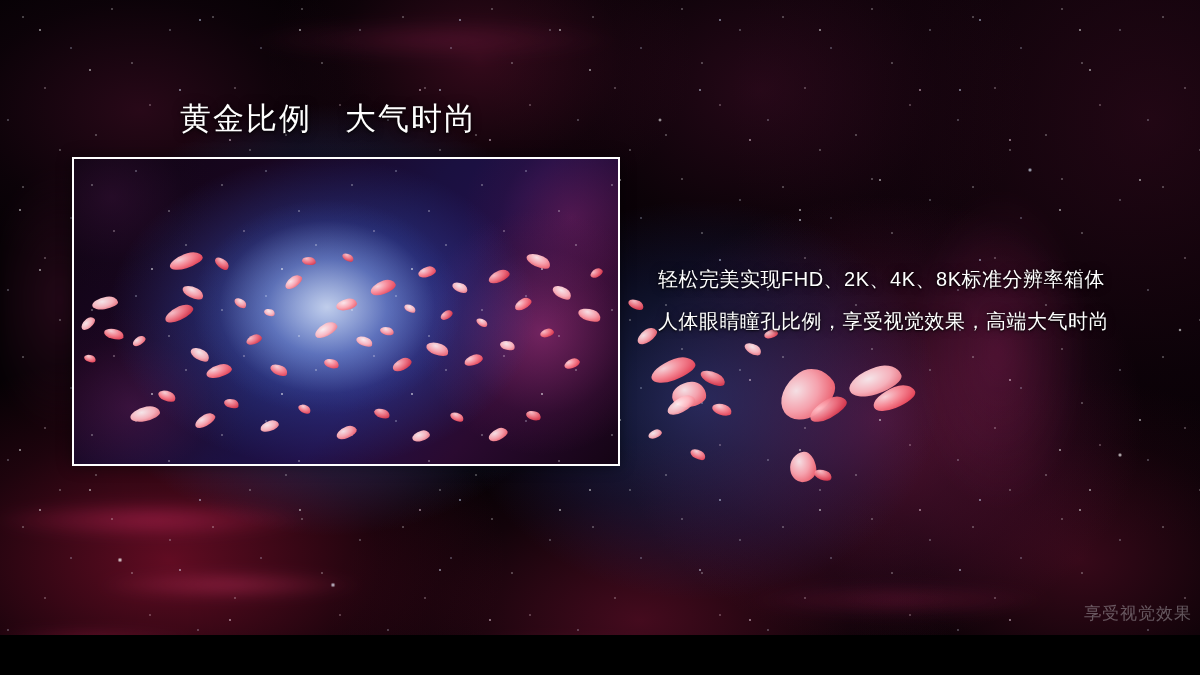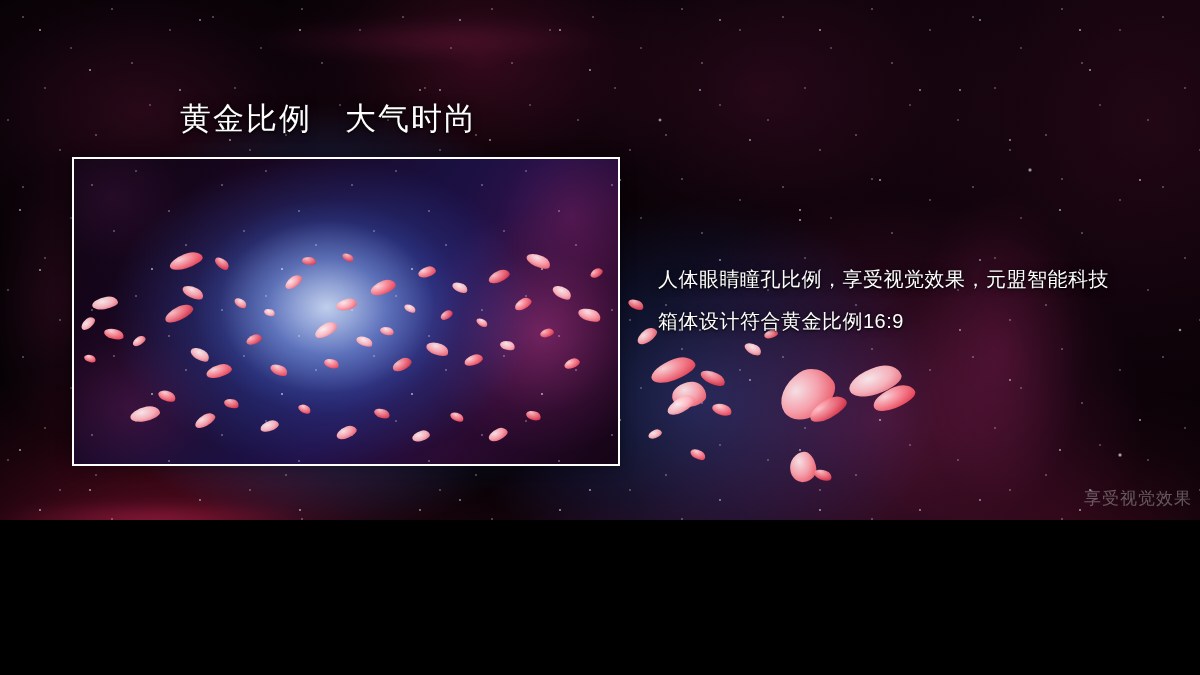--- a/index.html
+++ b/index.html
@@ -2,21 +2,21 @@
 <html lang="zh"><head>
 <meta charset="utf-8">
 <title>黄金比例 大气时尚</title>
 <style>
   html,body{margin:0;padding:0;background:#000;}
   body{
     font-family:"Liberation Sans","DejaVu Sans",sans-serif;
   }
   #slide{
     position:relative;
-    width:1200px;height:520px;
+    width:1200px;height:635px;
     overflow:hidden;
     background:#0a0206;
     user-select:none;
   }
 
   
   .bg-layer{position:absolute;top:0;left:0;width:1200px;height:675px;}
 
   #bg-base{
     background:
@@ -256,19 +256,19 @@
       <div class="petal c" style="left: 814px; top: 470px; width: 18px; height: 10px; transform: rotate(20deg); opacity: 0.95;"></div>
       <div class="petal d" style="left: 744px; top: 344px; width: 18px; height: 10px; transform: rotate(30deg); opacity: 0.95;"></div>
       <div class="petal a" style="left: 764px; top: 330px; width: 14px; height: 8px; transform: rotate(-15deg); opacity: 0.95;"></div>
       <div class="petal b" style="left: 636px; top: 330px; width: 22px; height: 12px; transform: rotate(-35deg); opacity: 0.95;"></div>
       <div class="petal c" style="left: 628px; top: 300px; width: 16px; height: 9px; transform: rotate(25deg); opacity: 0.95;"></div>
       <div class="petal d" style="left: 648px; top: 430px; width: 14px; height: 8px; transform: rotate(-20deg); opacity: 0.95;"></div>
       <div class="petal a" style="left: 690px; top: 450px; width: 16px; height: 9px; transform: rotate(28deg); opacity: 0.95;"></div>
     </div>
 
   <div id="body-text">
-    <div class="line">人体眼睛瞳孔比例，享受视觉效果，元盟智能科技</div>
-    <div class="line">箱体设计符合黄金比例16:9</div>
+    <div class="line">轻松完美实现FHD、2K、4K、8K标准分辨率箱体</div>
+    <div class="line">人体眼睛瞳孔比例，享受视觉效果，高端大气时尚</div>
   </div>
 
   <div id="watermark">享受视觉效果</div>
 
 </div>
 
 </body></html>

